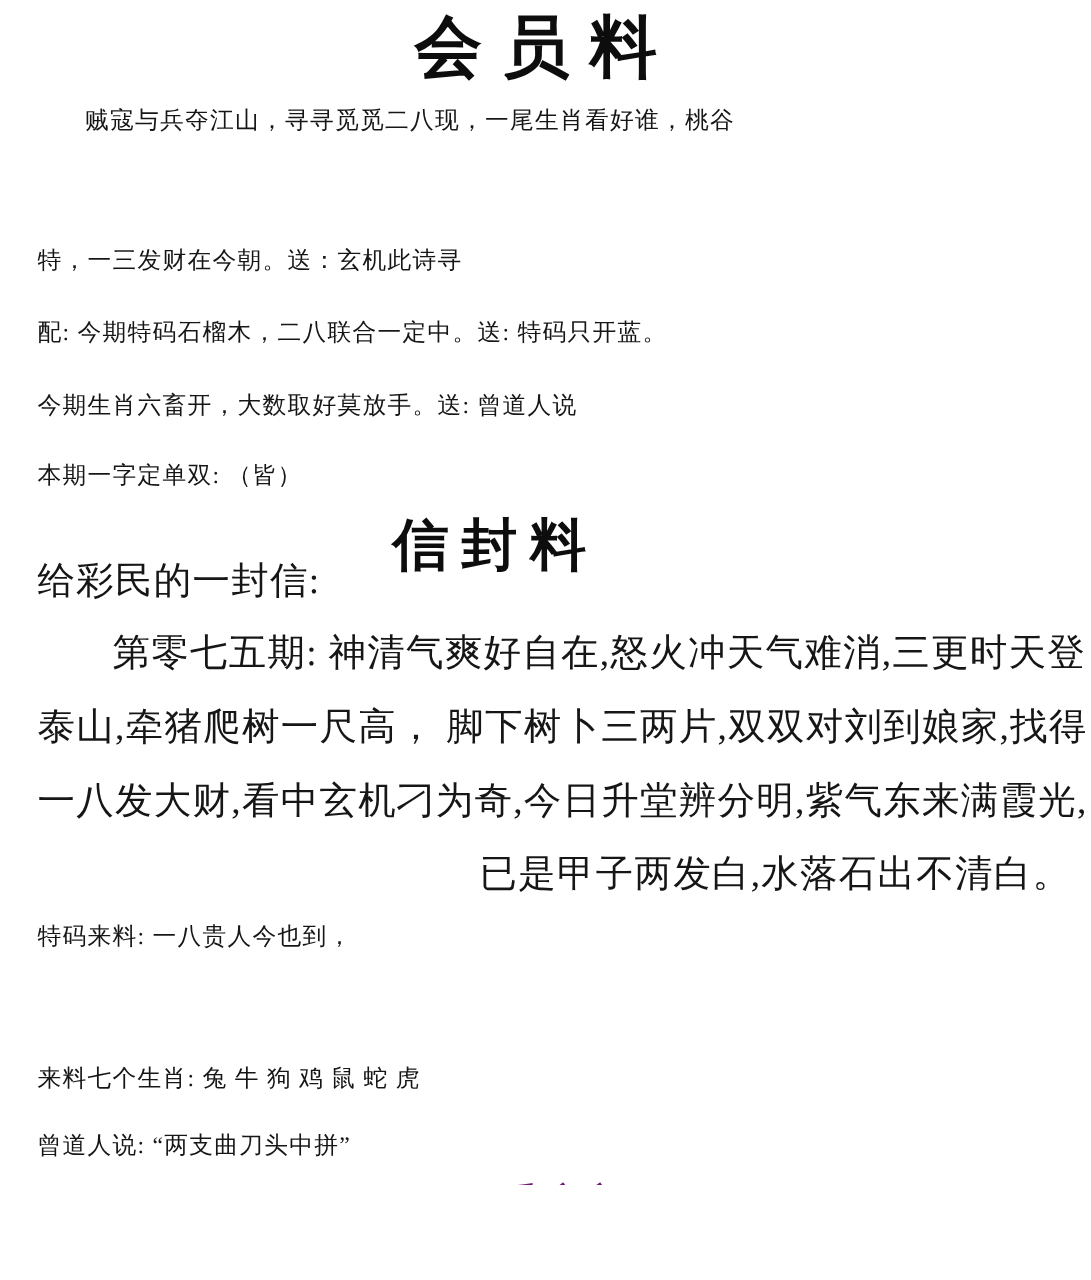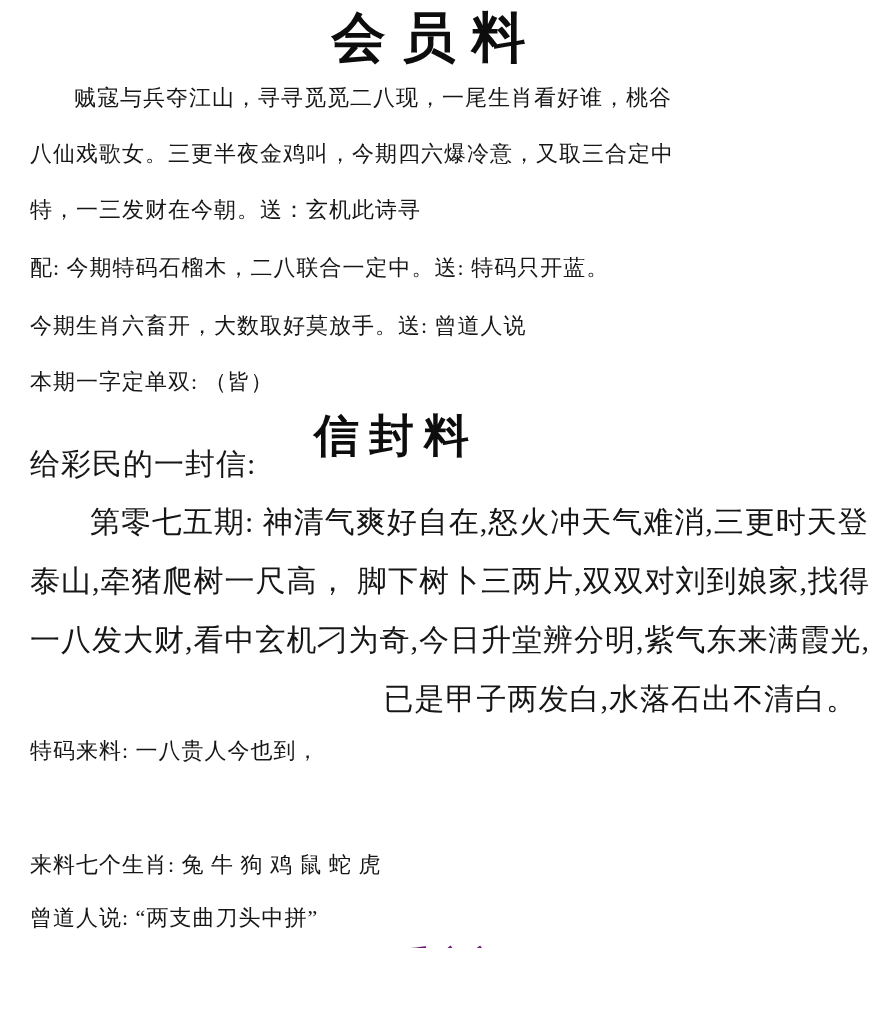--- a/index.html
+++ b/index.html
@@ -28,21 +28,21 @@
   .title-envelope {
     top: 406px;
     font-size: 45px;
     letter-spacing: 10px;
     transform: translateX(-40px);
   }
   .line {
     position: absolute;
     left: 30px;
     right: 16px;
-    font-size: 22px;
+    font-size: 19px;
     letter-spacing: 1px;
     white-space: nowrap;
     color: #161616;
   }
   .indent { text-indent: 2em; }
   .letter-line { font-size: 30px; text-align: right; }
   .intro-line { font-size: 30px; }
   .footer-big {
     position: absolute;
     left: 306px;
@@ -76,21 +76,20 @@
   }
 </style>
 </head>
 <body>
 
 <div class="page">
 
   <div class="doc-title title-member">会员料</div>
 
   <div class="line indent" style="top:83px">贼寇与兵夺江山，寻寻觅觅二八现，一尾生肖看好谁，桃谷</div>
-  <div class="line" style="top:139px">八仙戏歌女。三更半夜金鸡叫，今期四六爆冷意，又取三合定中</div>
   <div class="line" style="top:195px">特，一三发财在今朝。送：玄机此诗寻</div>
   <div class="line" style="top:253px">配: 今期特码石榴木，二八联合一定中。送: 特码只开蓝。</div>
   <div class="line" style="top:311px">今期生肖六畜开，大数取好莫放手。送: 曾道人说</div>
   <div class="line" style="top:367px">本期一字定单双: （皆）</div>
 
   <div class="doc-title title-envelope">信封料</div>
   <div class="line intro-line" style="top:444px">给彩民的一封信:</div>
 
   <div class="line letter-line indent" style="top:502px">第零七五期: 神清气爽好自在,怒火冲天气难消,三更时天登</div>
   <div class="line letter-line" style="top:561px">泰山,牵猪爬树一尺高， 脚下树卜三两片,双双对刘到娘家,找得</div>

